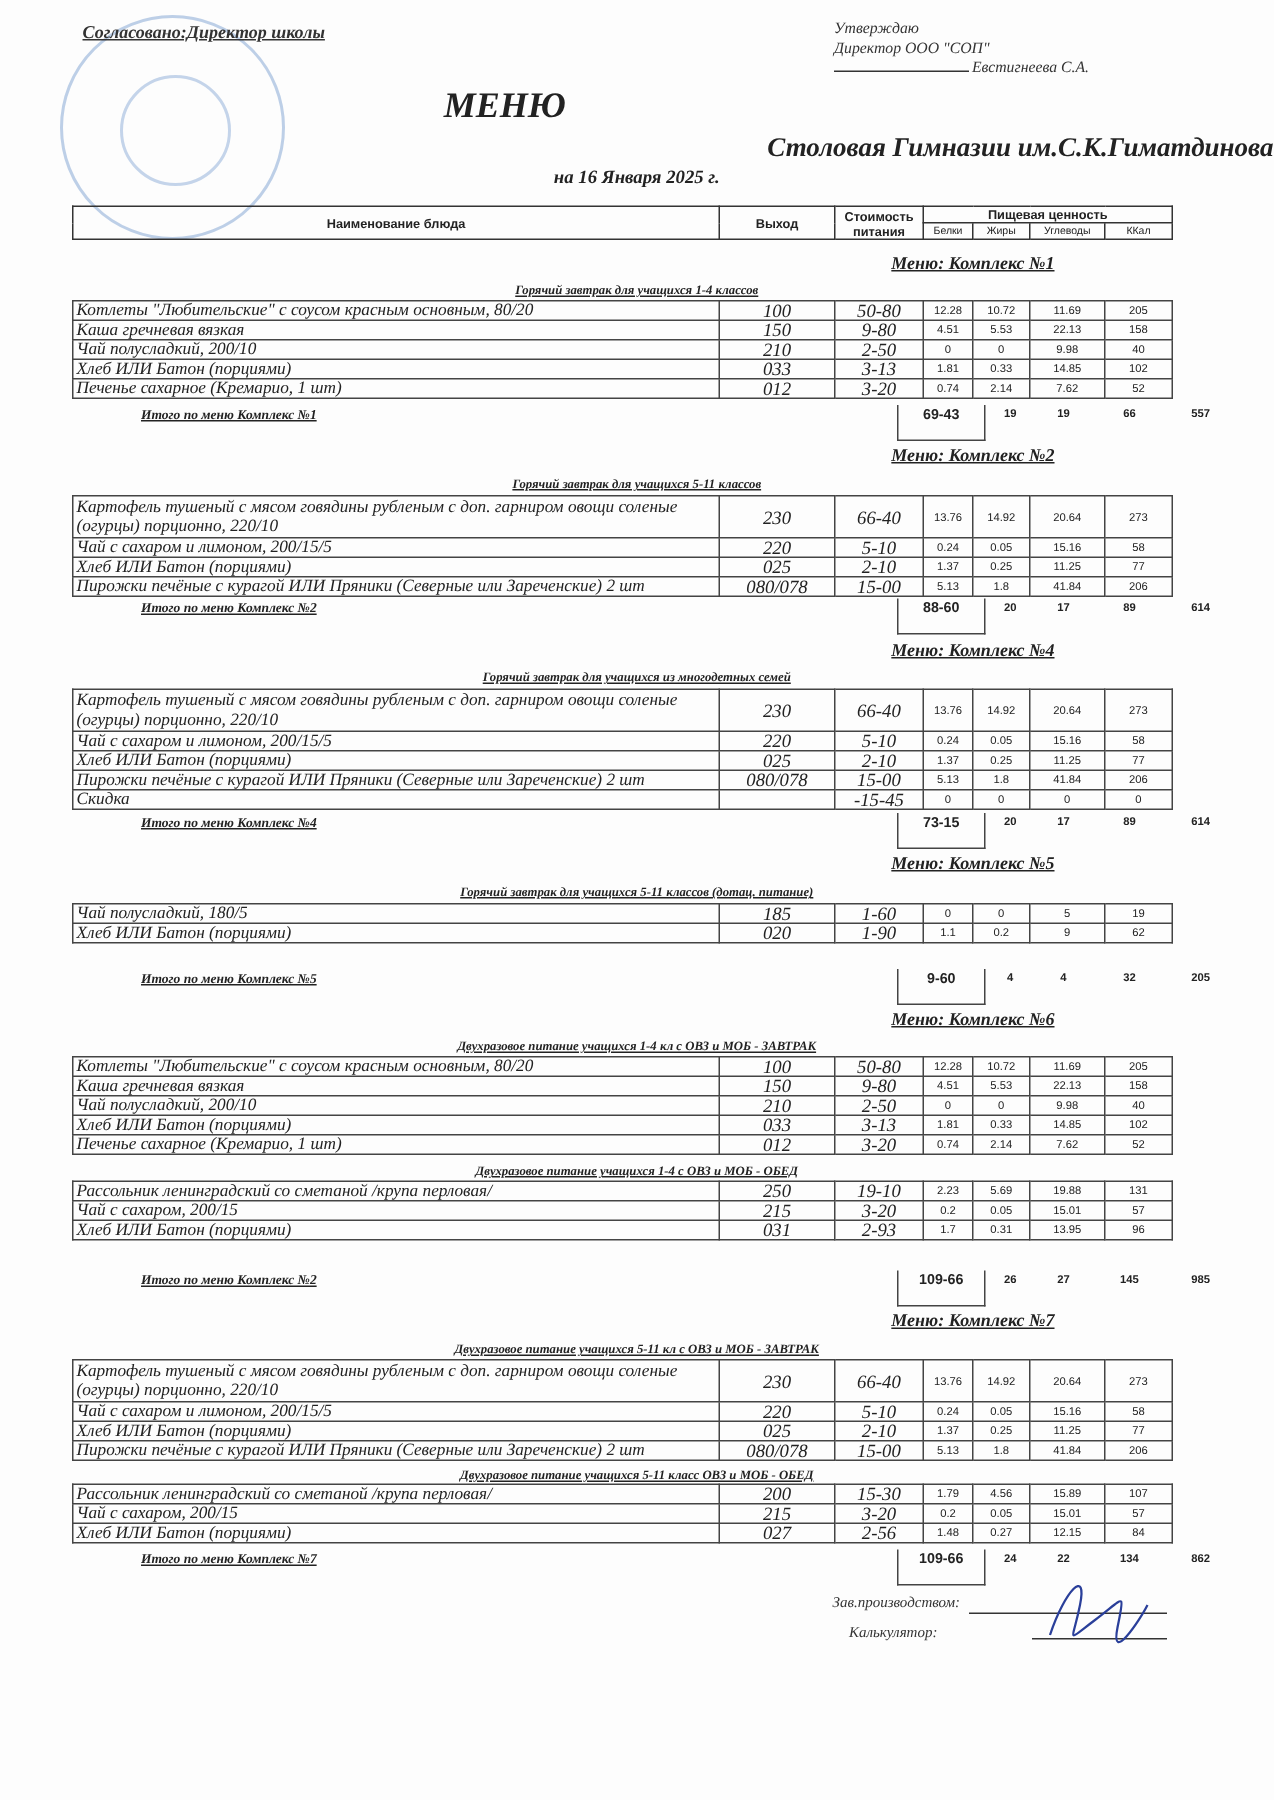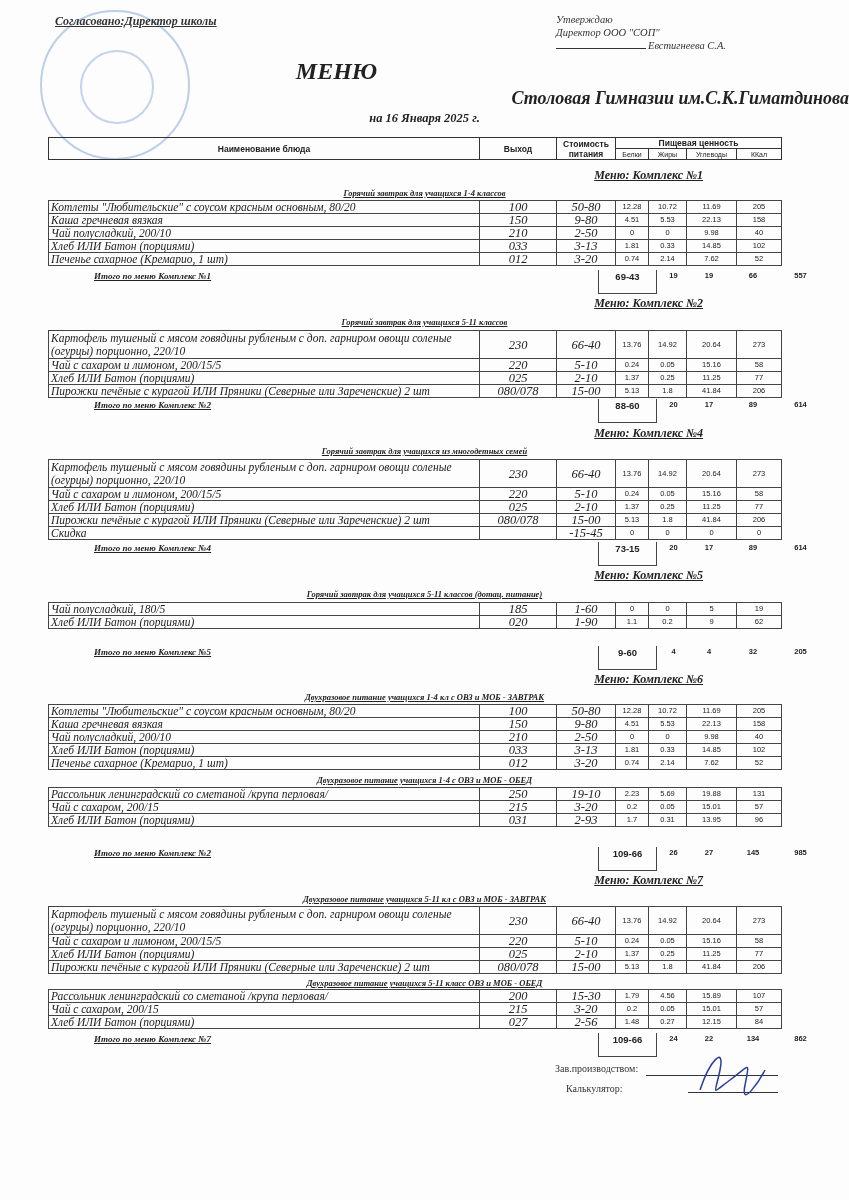--- a/index.html
+++ b/index.html
@@ -31,21 +31,21 @@
   .tbl td.name.two { white-space:normal; line-height:13px; }
   .tbl td.out, .tbl td.cost { font-style:italic; text-align:center; font-size:12.5px; }
   .tbl td.num { font-family:"Liberation Sans","DejaVu Sans",sans-serif; font-size:7.5px; text-align:center; }
 
   .total { left:48px; width:733px; height:24px;margin-left:42px; }
   .total .lbl { position:absolute; left:4px; top:0; font-style:italic; font-weight:bold; font-size:9px; text-decoration:underline; }
   .total .cost { position:absolute; left:508px; top:-1px; width:59px; height:24px; border:1px solid #444; border-top:none; box-sizing:border-box;
                  font-family:"Liberation Sans","DejaVu Sans",sans-serif; font-weight:bold; font-size:9.5px; text-align:center; line-height:14px; }
   .total .n { position:absolute; top:0; font-family:"Liberation Sans","DejaVu Sans",sans-serif; font-weight:bold; font-size:7.5px; text-align:center; }
 
-  .sign { font-size:10px; color:#333; }
+  .sign { font-style:italic; font-size:10px; color:#333; }
   .sline { border-bottom:1px solid #333; }
 </style>
 </head>
 <body>
 
 <div id="stamp" class="abs"></div>
 <div id="agreed" class="abs">Согласовано:Директор школы</div>
 <div id="approve" class="abs">
   <div>Утверждаю</div>
   <div>Директор ООО "СОП"</div>

